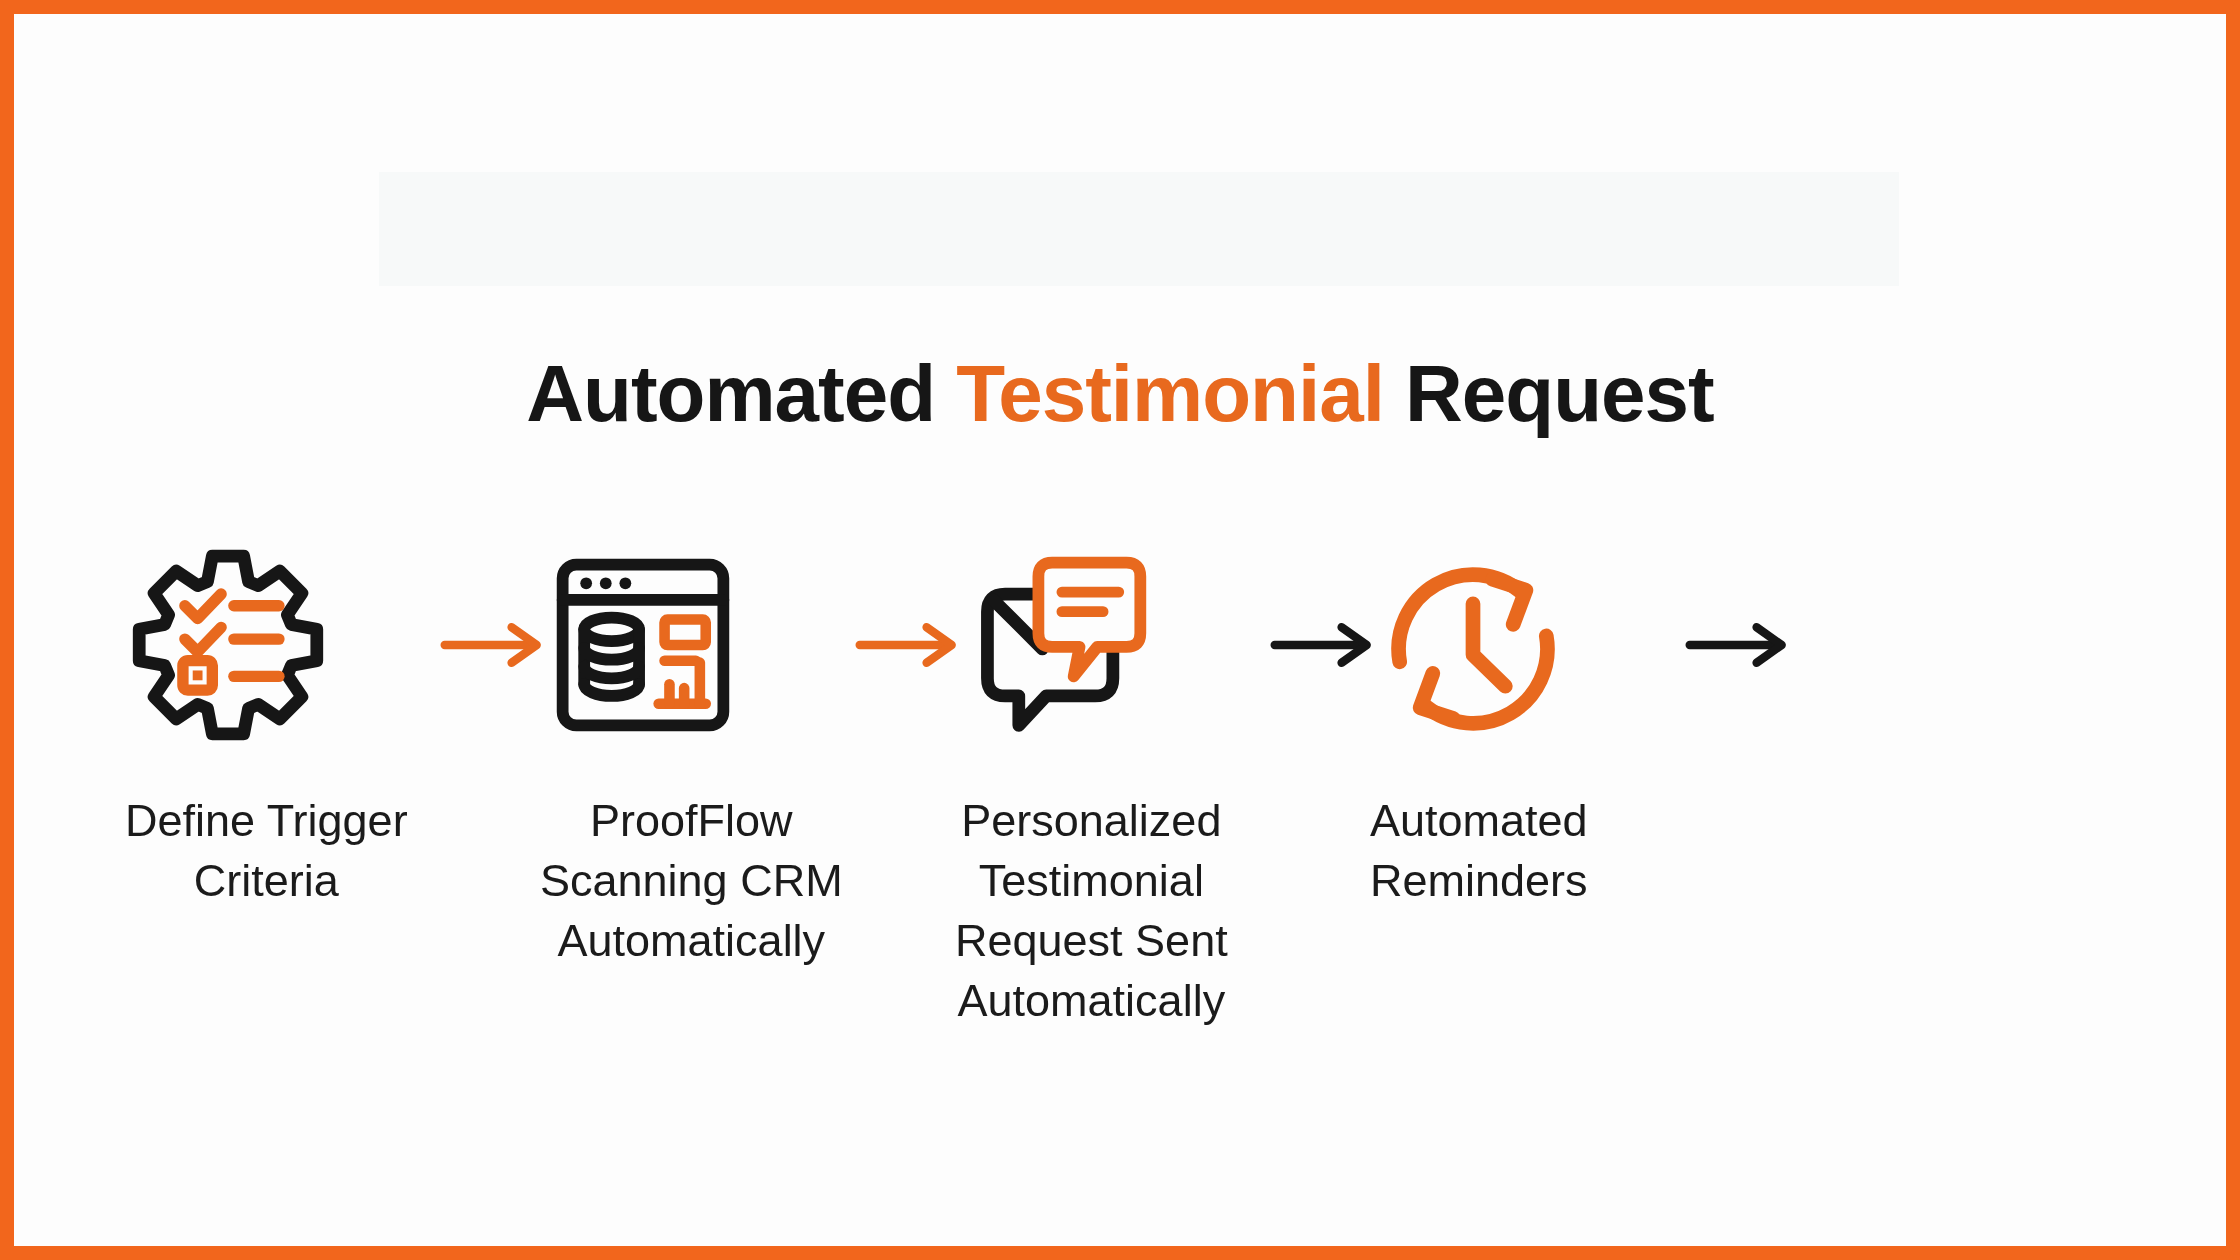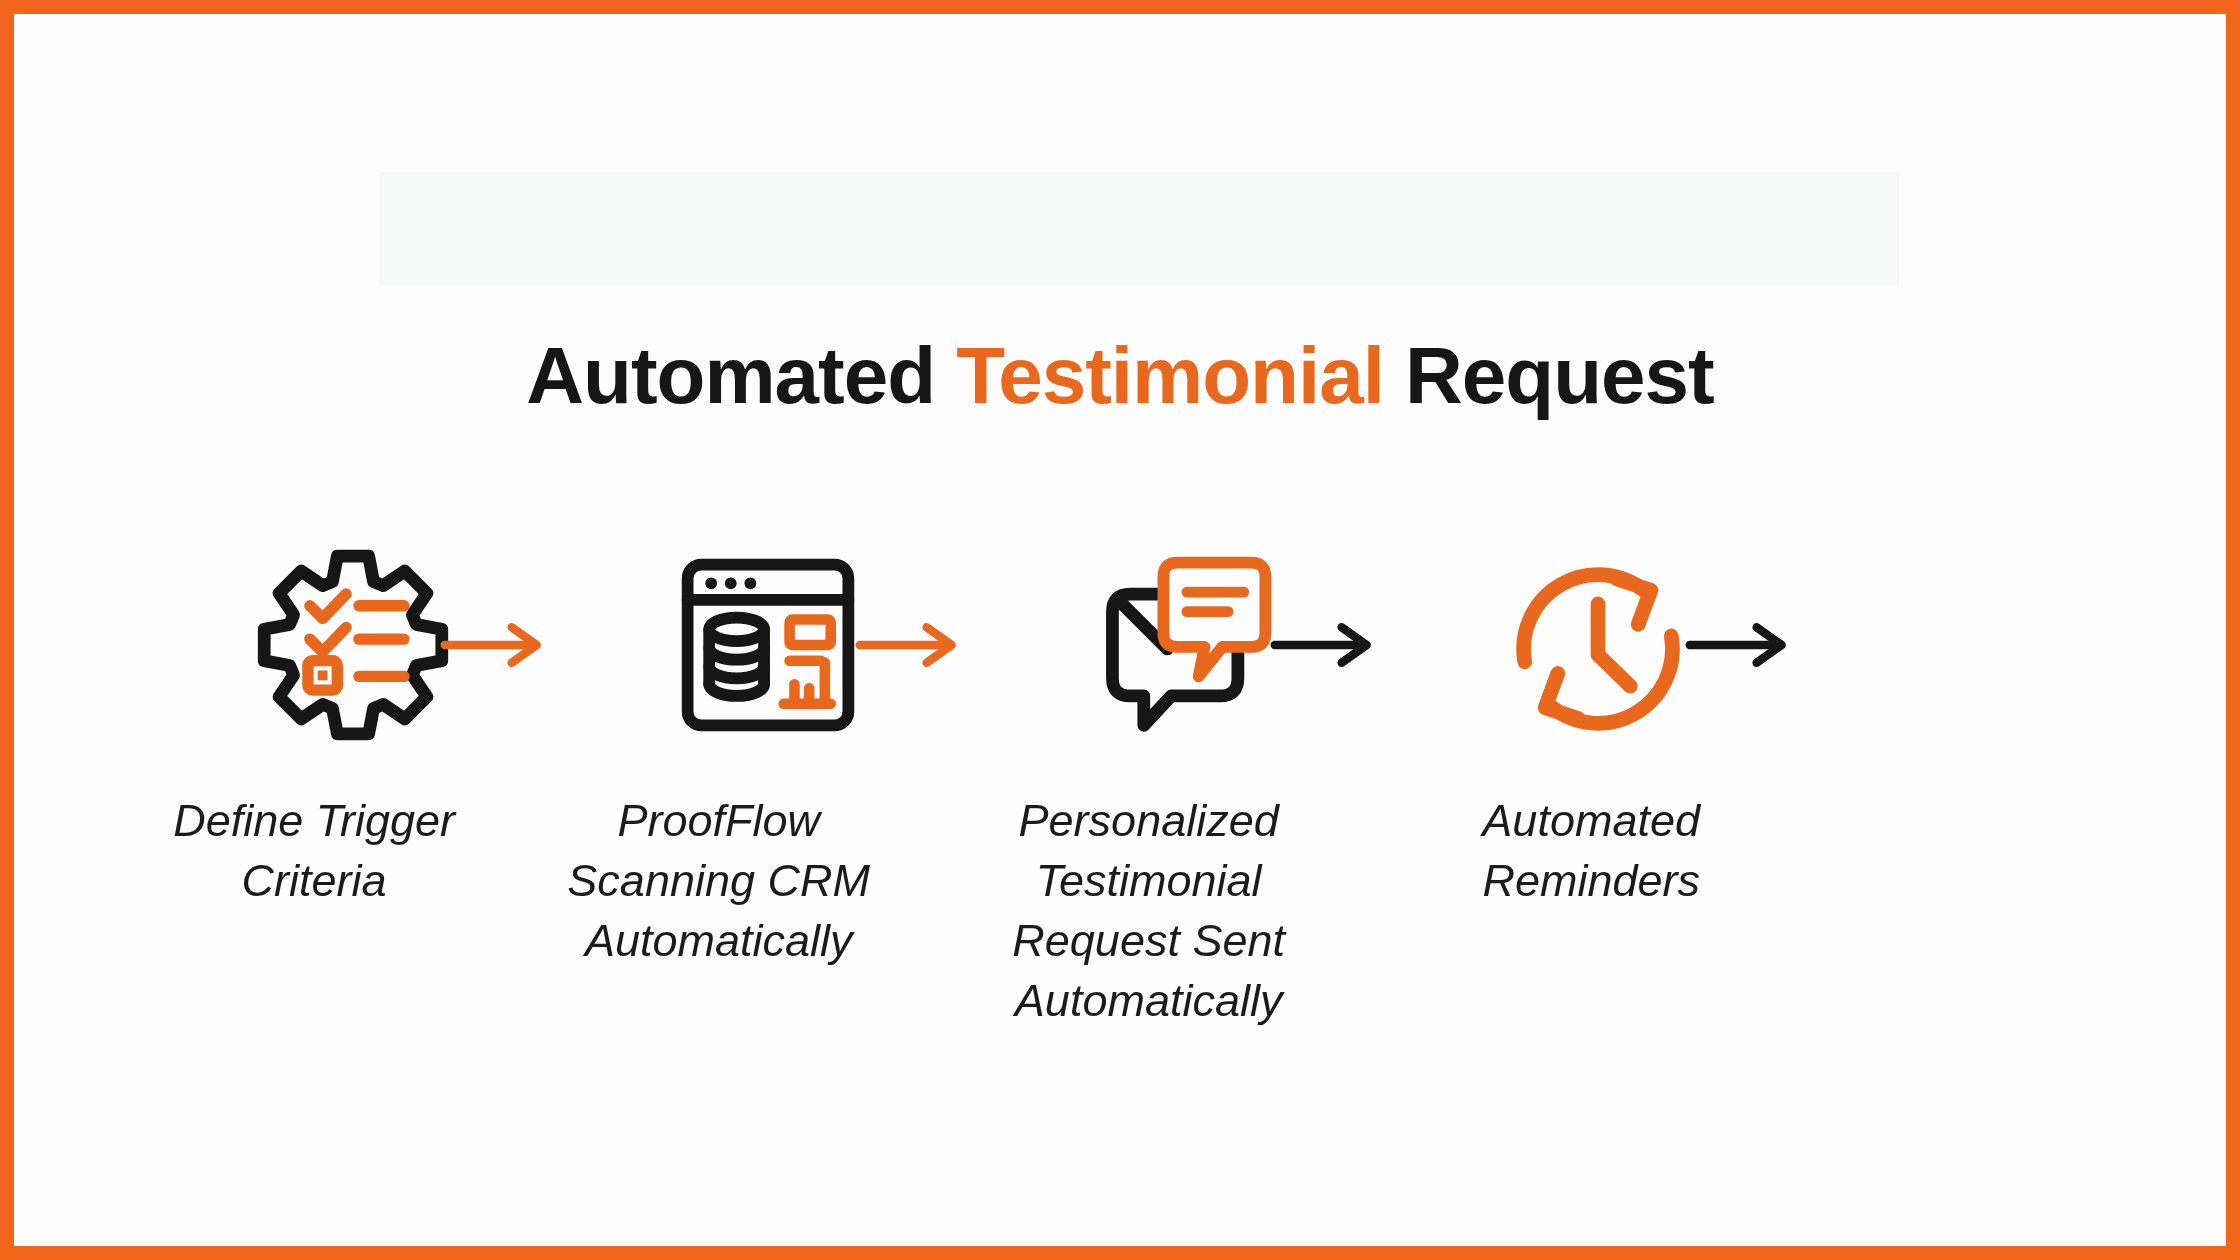--- a/index.html
+++ b/index.html
@@ -20,21 +20,21 @@
     left: 365px;
     top: 158px;
     width: 1520px;
     height: 114px;
     background: #F4F7F7;
     opacity: .75;
   }
 
   .title {
     position: absolute;
-    top: 262px;
+    top: 280px;
     left: 0;
     width: 100%;
     text-align: center;
     font-size: 80px;
     font-weight: 700;
     letter-spacing: -1px;
     color: var(--ink, #141414);
     white-space: nowrap;
   }
   .title .hl { color: var(--accent, #E8691E); }
@@ -46,23 +46,22 @@
     right: 0;
     padding: 0 111px;
     display: flex;
     align-items: flex-start;
   }
 
   .step {
     width: 330px;
     display: flex;
     flex-direction: column;
-    align-items: flex-end;
+    align-items: flex-start;
     flex: 0 0 auto;
-    font-style: italic;
   }
 
   .icon-box {
     height: 205px;
     width: 205px;
     display: flex;
     align-items: center;
     justify-content: center;
   }
   .icon-box svg { width: 196px; height: 196px; }

